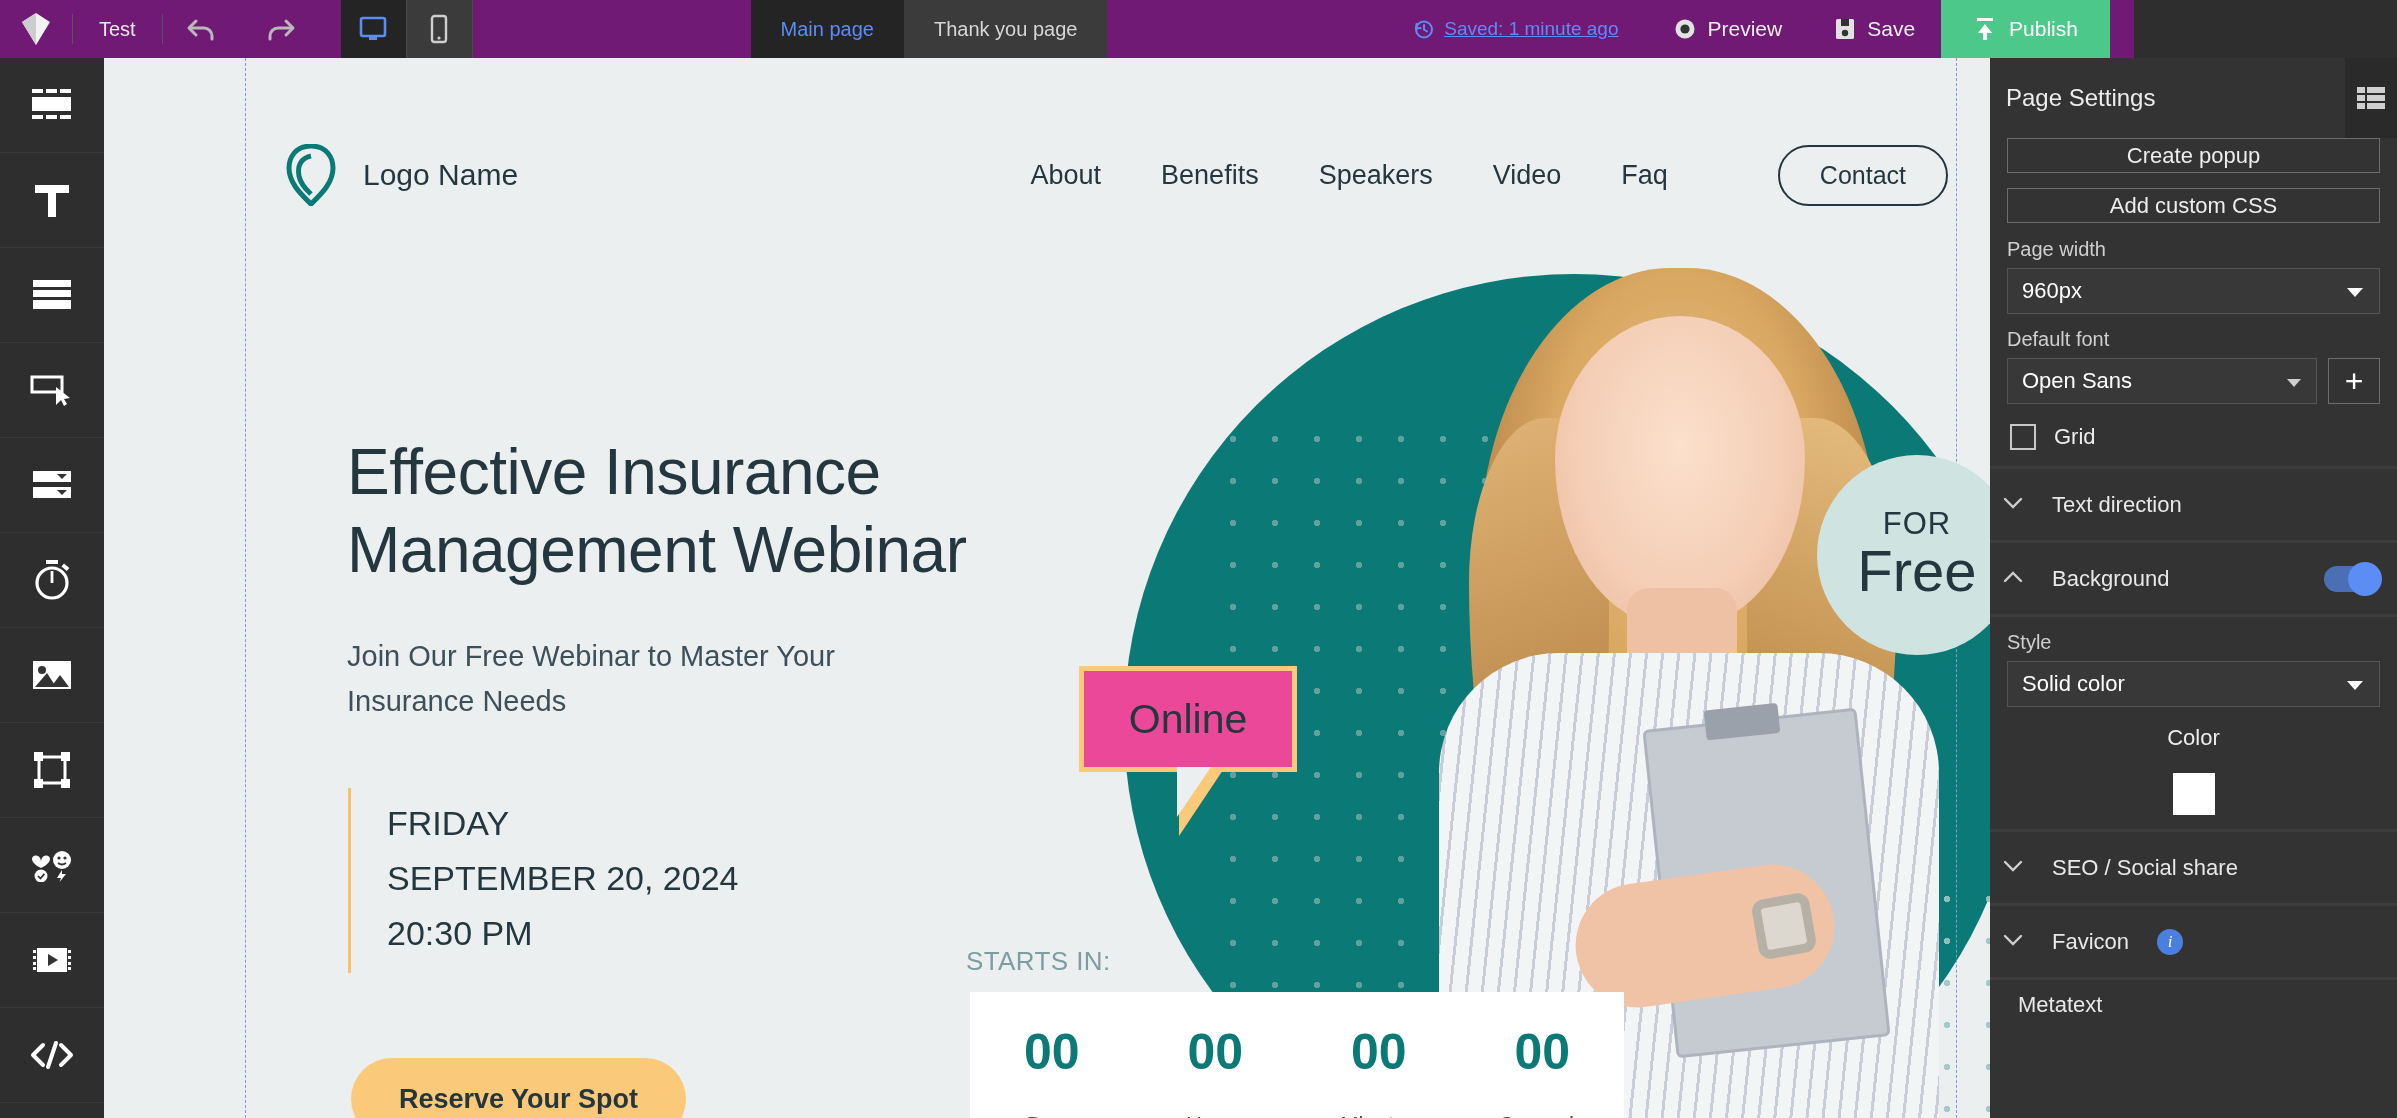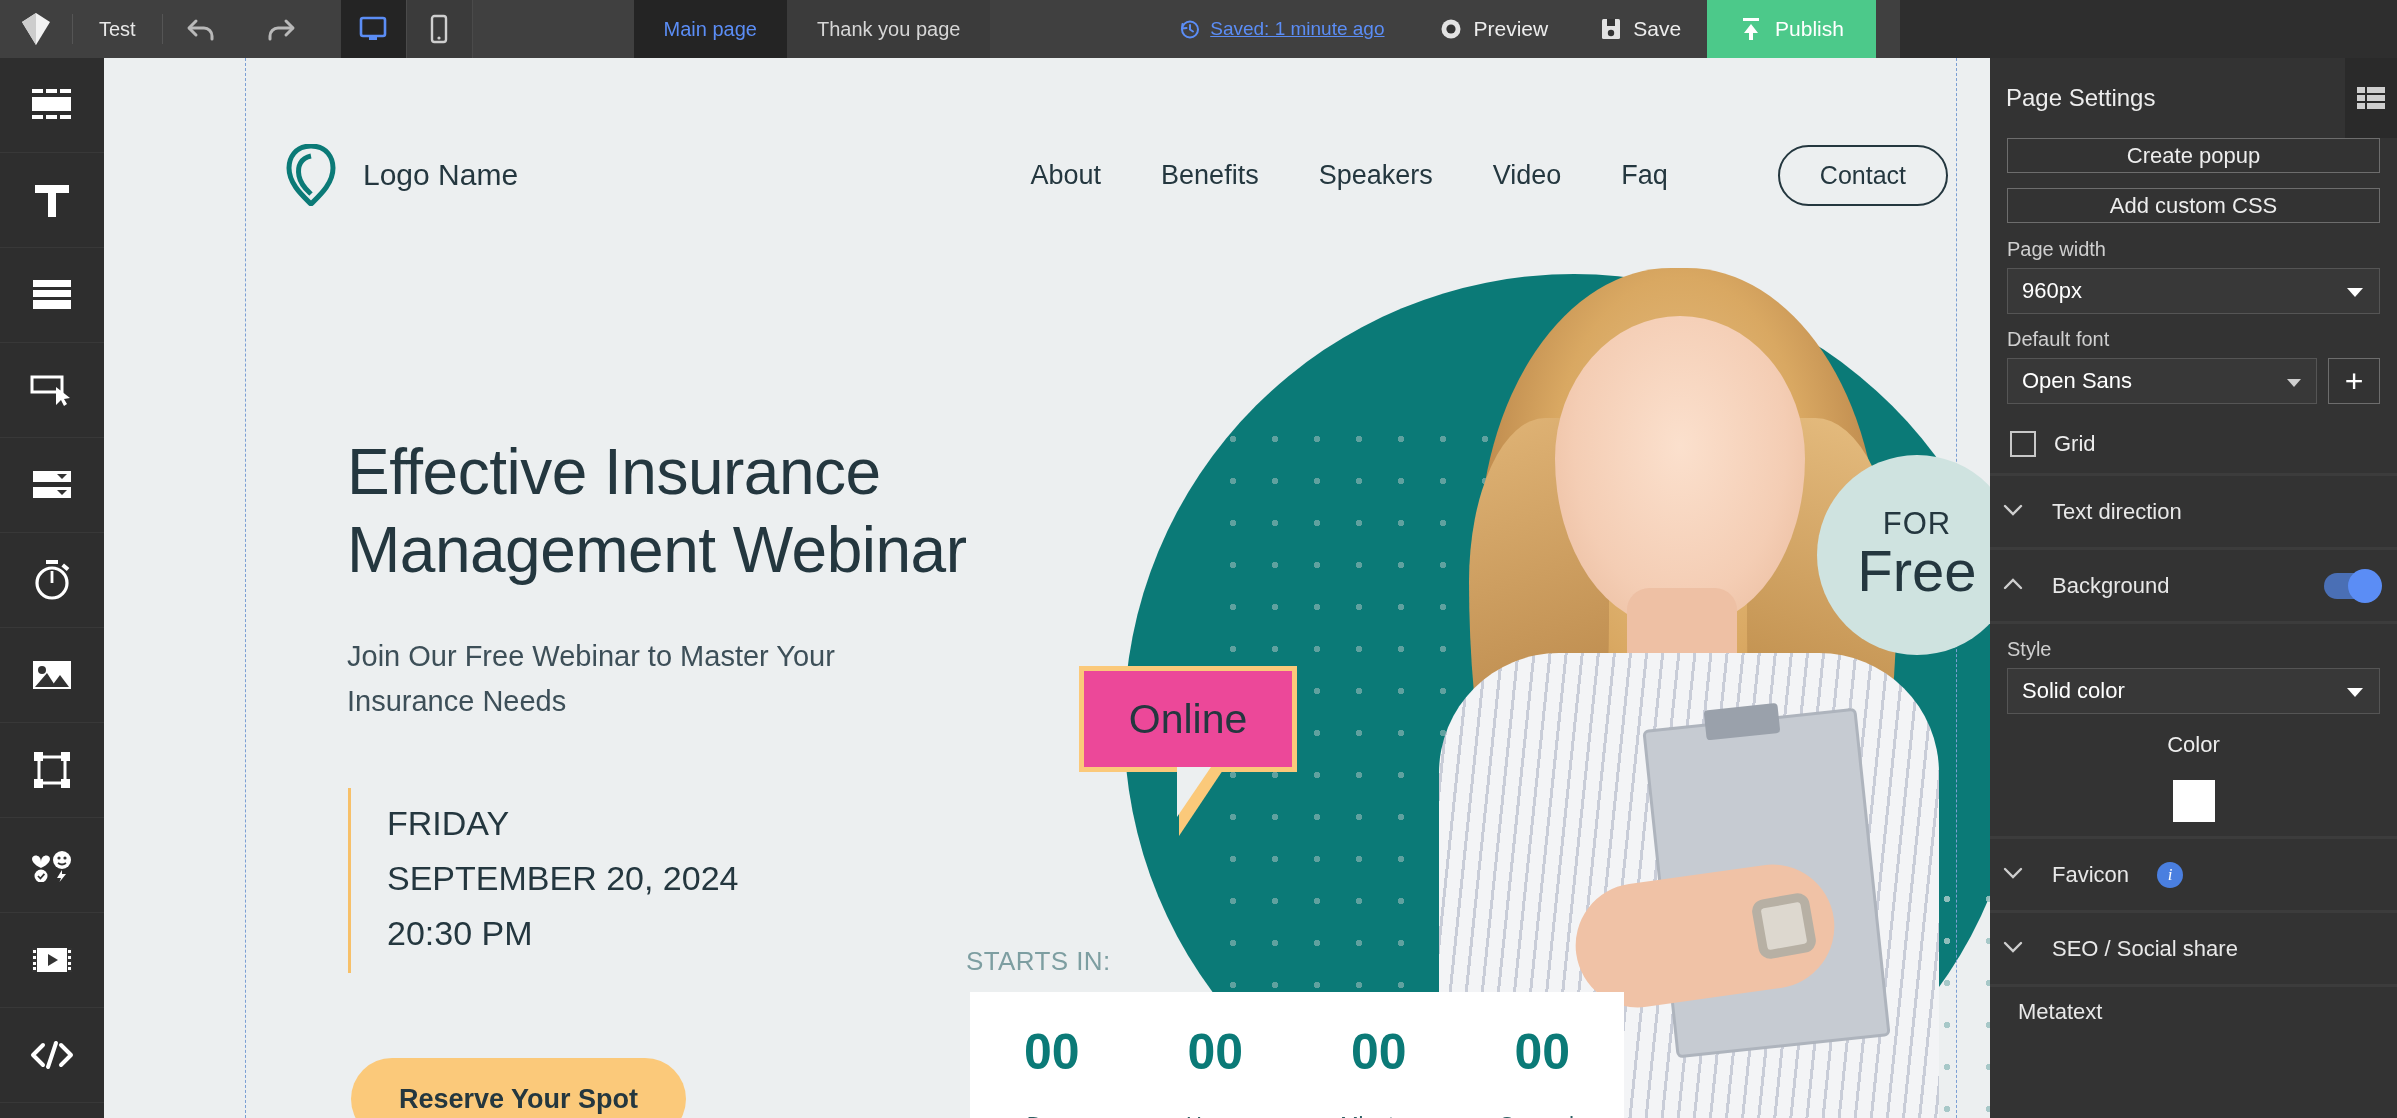--- a/index.html
+++ b/index.html
@@ -6,22 +6,22 @@
   html,body { width:2397px; height:1118px; overflow:hidden; }
   body {
     font-family: "Liberation Sans", sans-serif;
     background:#2e2e2e;
     color:#e4e4e4;
     -webkit-font-smoothing: antialiased;
   }
 
   
   #topbar{
-    position:absolute; left:0; top:0; width:1900px; height:58px;
-    background:#404040; display:flex; align-items:stretch;
+    position:absolute; left:0; top:0; width:2134px; height:58px;
+    background:#701a75; display:flex; align-items:stretch;
   }
   .tb-logo{ width:72px; display:flex; align-items:center; justify-content:center; }
   .tb-sep{ width:1px; background:#555; margin:14px 0; }
   .tb-title{ display:flex; align-items:center; padding:0 26px; font-size:20px; color:#e8e8e8; }
   .tb-undo{ display:flex; align-items:center; padding:0 22px; }
   .tb-undo svg{ display:block; }
   .devgroup{ display:flex; align-items:stretch; margin-left:22px; }
   .devbtn{ width:66px; display:flex; align-items:center; justify-content:center;
            background:#3b3b3b; border-right:1px solid #4a4a4a; }
   .devbtn.active{ background:#242424; }
@@ -233,21 +233,21 @@
     display:flex; align-items:center; padding:0 14px; font-size:22px; color:#fff;
     position:relative;
   }
   .rp-select .car{ margin-left:auto; }
   .rp-row{ display:flex; gap:11px; align-items:stretch; }
   .rp-row .rp-select{ flex:1; }
   .rp-plus{
     width:52px; border:1px solid #6d6d6d; display:flex; align-items:center;
     justify-content:center; font-size:32px; color:#fff;
   }
-  .rp-check{ display:flex; align-items:center; gap:18px; margin:27px 0 16px; padding-left:3px;}
+  .rp-check{ display:flex; align-items:center; gap:18px; margin:20px 0 16px; padding-left:3px;}
   .rp-check .bx{ width:26px; height:26px; border:2px solid #c8c8c8; }
   .rp-check .lb{ font-size:22px; color:#ededed; }
   .rp-div{ height:3px; background:#3c3c3c; }
   .rp-sec{
     height:74px; display:flex; align-items:center; gap:28px; padding-left:12px;
     border-bottom:3px solid #3c3c3c;
   }
   .rp-sec .nm{ font-size:22px; color:#e8e8e8; }
   .rp-toggle{
     margin-left:auto; margin-right:17px; width:56px; height:26px; border-radius:14px;
@@ -625,27 +625,27 @@
   </div>
 
   <div class="rp-div"></div>
 
   <div class="rp-sec">
     <span class="chev">
       <svg width="22" height="14" viewBox="0 0 22 14">
           <path d="M3 3 L11 11 L19 3" stroke="#cfcfcf" stroke-width="2.4" fill="none" stroke-linecap="round"></path>
         </svg>
     </span>
-    <span class="nm">Favicon</span>
-    <span class="rp-infobadge">i</span>
+    <span class="nm">SEO / Social share</span>
   </div>
 
   <div class="rp-sec">
     <span class="chev">
       <svg width="22" height="14" viewBox="0 0 22 14">
           <path d="M3 3 L11 11 L19 3" stroke="#cfcfcf" stroke-width="2.4" fill="none" stroke-linecap="round"></path>
         </svg>
     </span>
-    <span class="nm">SEO / Social share</span>
+    <span class="nm">Favicon</span>
+    <span class="rp-infobadge">i</span>
   </div>
 
   <div class="rp-partial">Metatext</div>
 </div>
 
 </body></html>

